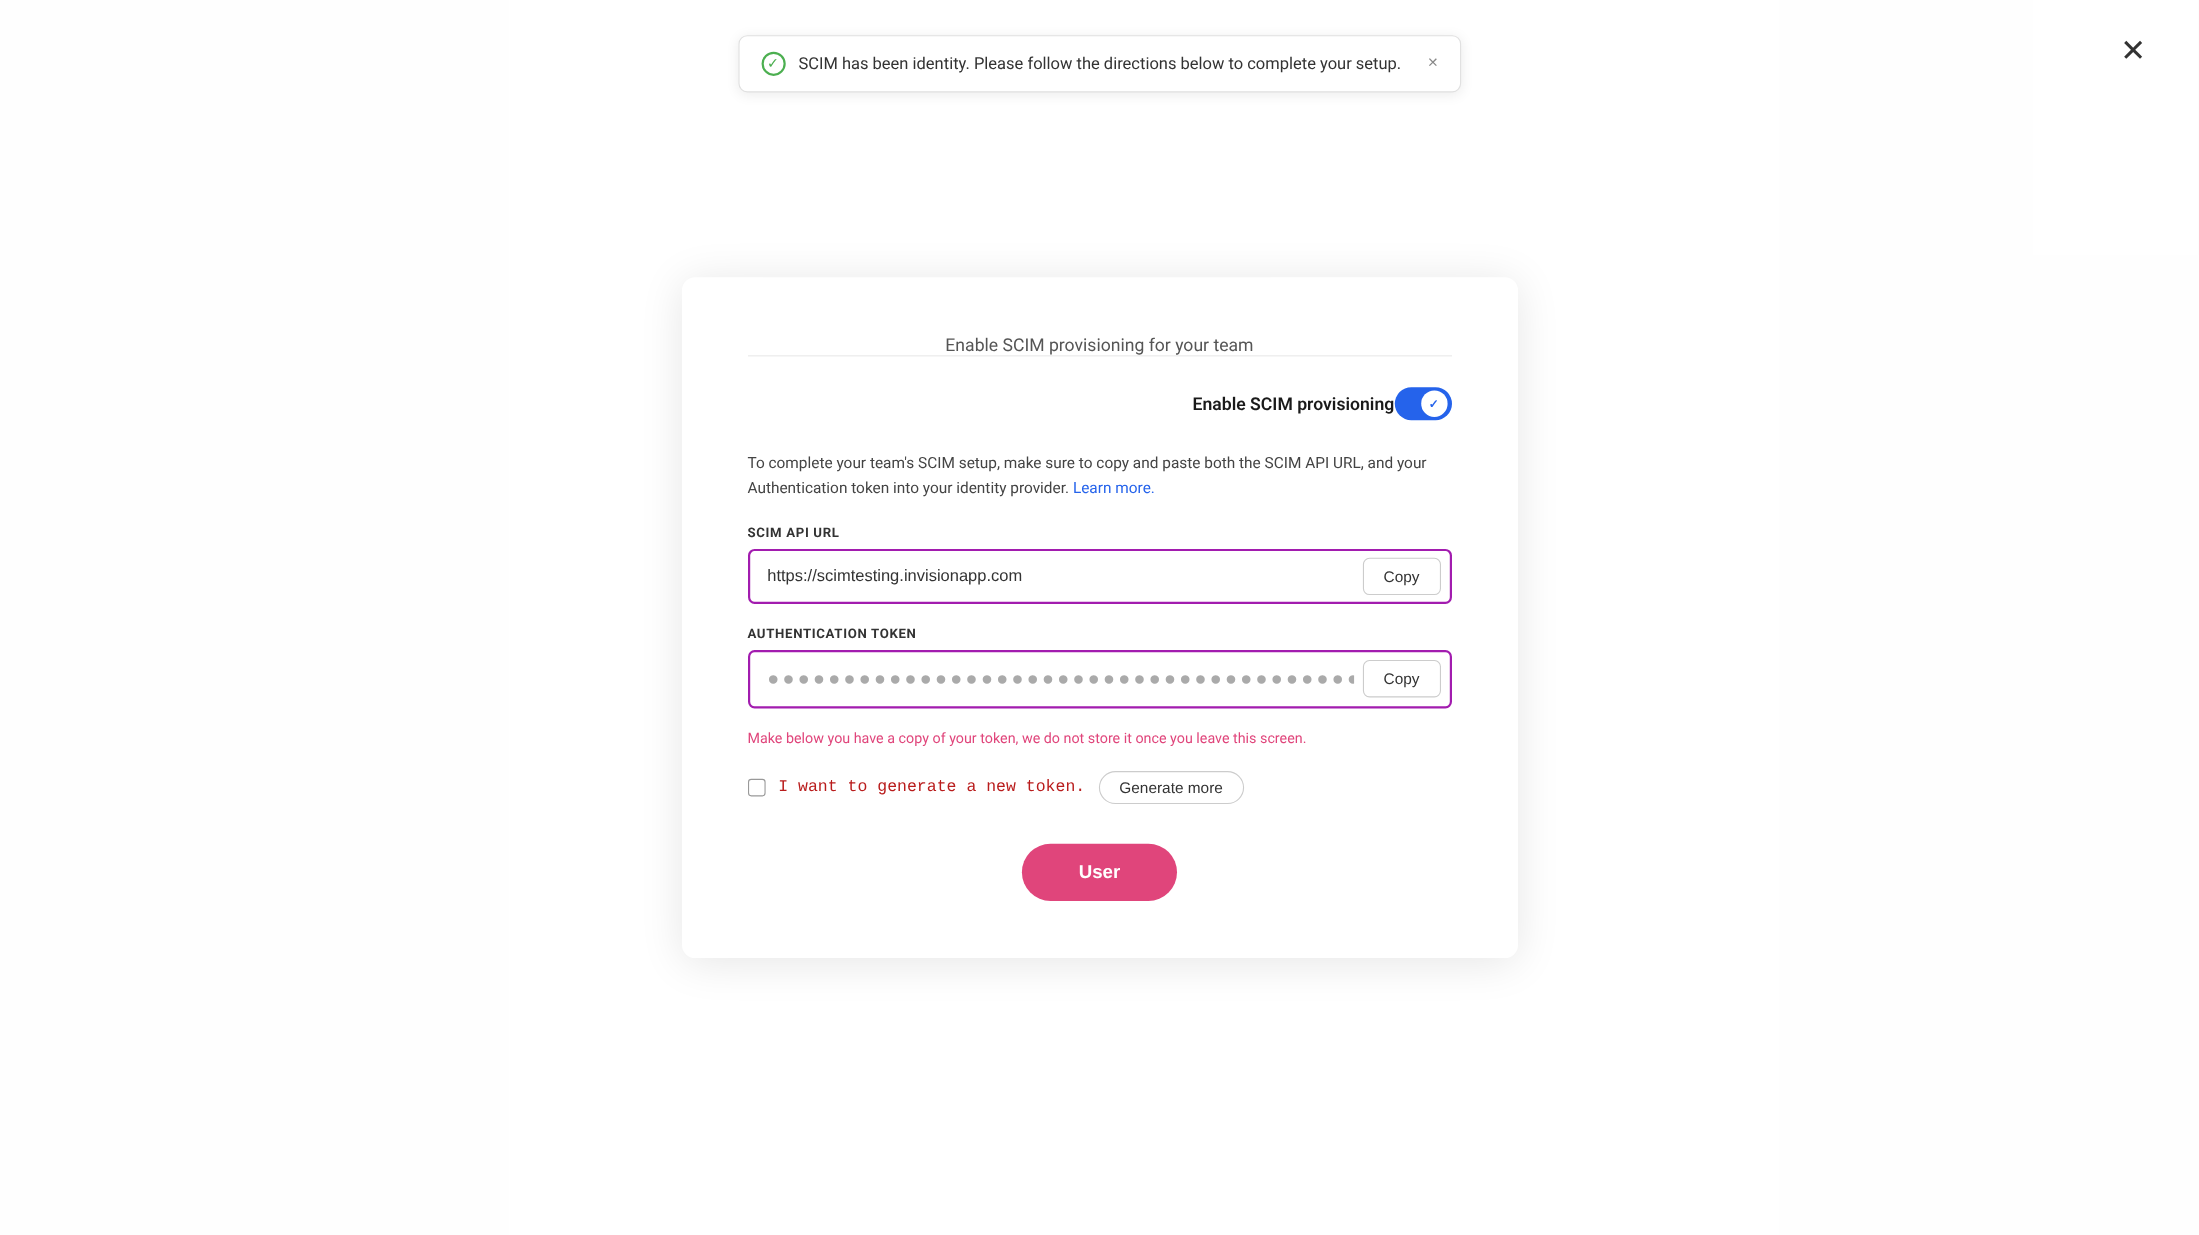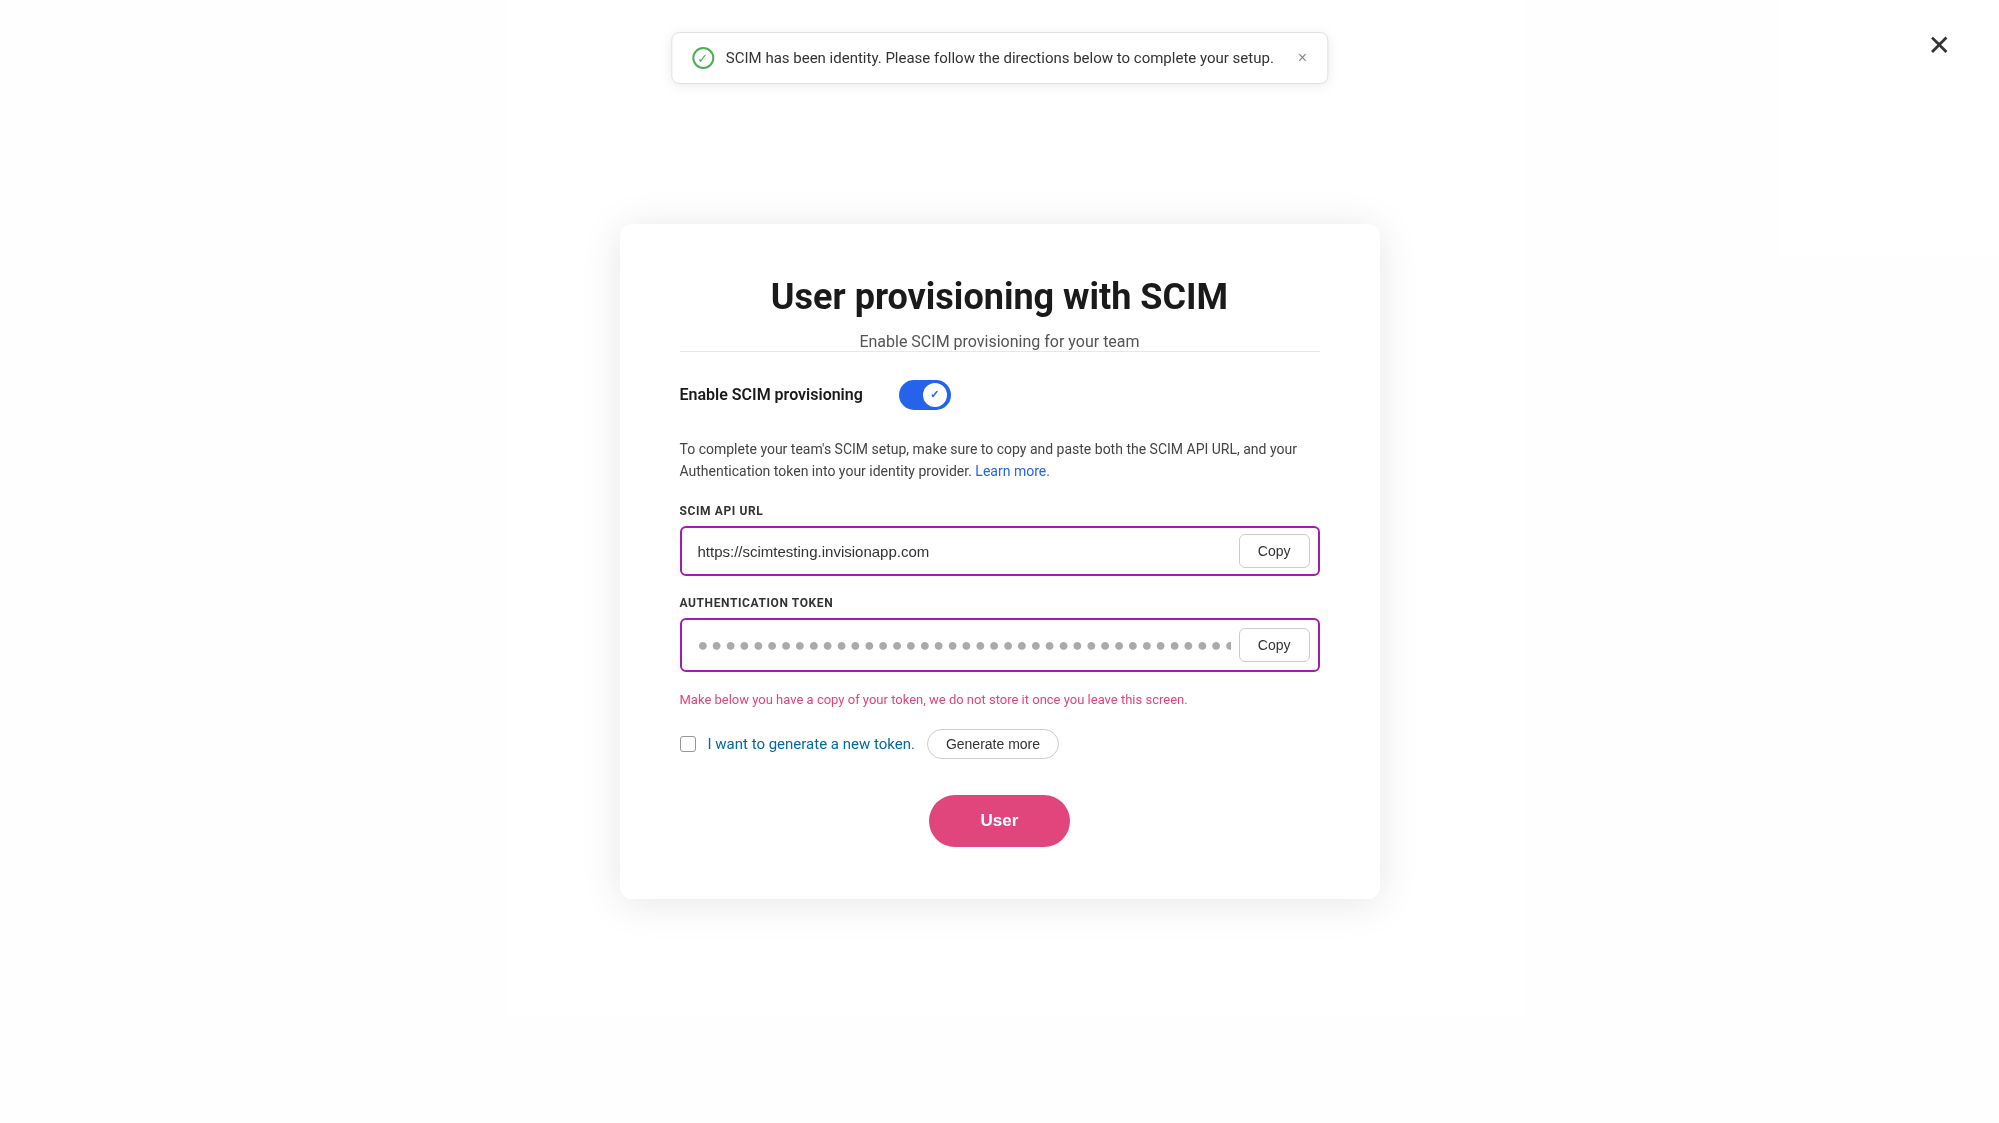--- a/index.html
+++ b/index.html
@@ -101,23 +101,22 @@
 
     .divider {
       border: none;
       border-top: 1px solid #e8e8e8;
       margin-bottom: 28px;
     }
 
     .toggle-row {
       display: flex;
       align-items: center;
-      justify-content: flex-start;
+      justify-content: flex-end;
       margin-bottom: 28px;
-      gap: 36px;
     }
 
     .toggle-label {
       font-size: 16px;
       font-weight: 600;
       color: #1a1a1a;
     }
 
     .toggle {
       position: relative;
@@ -234,21 +233,22 @@
       border: 1px solid #999;
       border-radius: 3px;
       flex-shrink: 0;
       cursor: pointer;
       appearance: none;
       background: #fff;
     }
 
     .new-token-label {
       font-size: 15px;
-      color: #0369a1;
+      color: #b91c1c;
+      font-family: Liberation Mono, monospace;
     }
 
     .generate-btn {
       padding: 6px 18px;
       background: #fff;
       border: 1px solid #ccc;
       border-radius: 20px;
       font-size: 14px;
       color: #333;
       cursor: pointer;
@@ -277,21 +277,20 @@
       <span>✓</span>
     </div>
     <span>SCIM has been identity. Please follow the directions below to complete your setup.</span>
     <button class="toast-close">×</button>
   </div>
 
   <button class="close-btn">✕</button>
 
   <div class="modal-content">
 
-    <h1 class="modal-title">User provisioning with SCIM</h1>
     <p class="modal-subtitle">Enable SCIM provisioning for your team</p>
 
     <hr class="divider">
 
     <div class="toggle-row">
       <span class="toggle-label">Enable SCIM provisioning</span>
       <label class="toggle">
 
         <div class="toggle-track">
           <div class="toggle-thumb">

